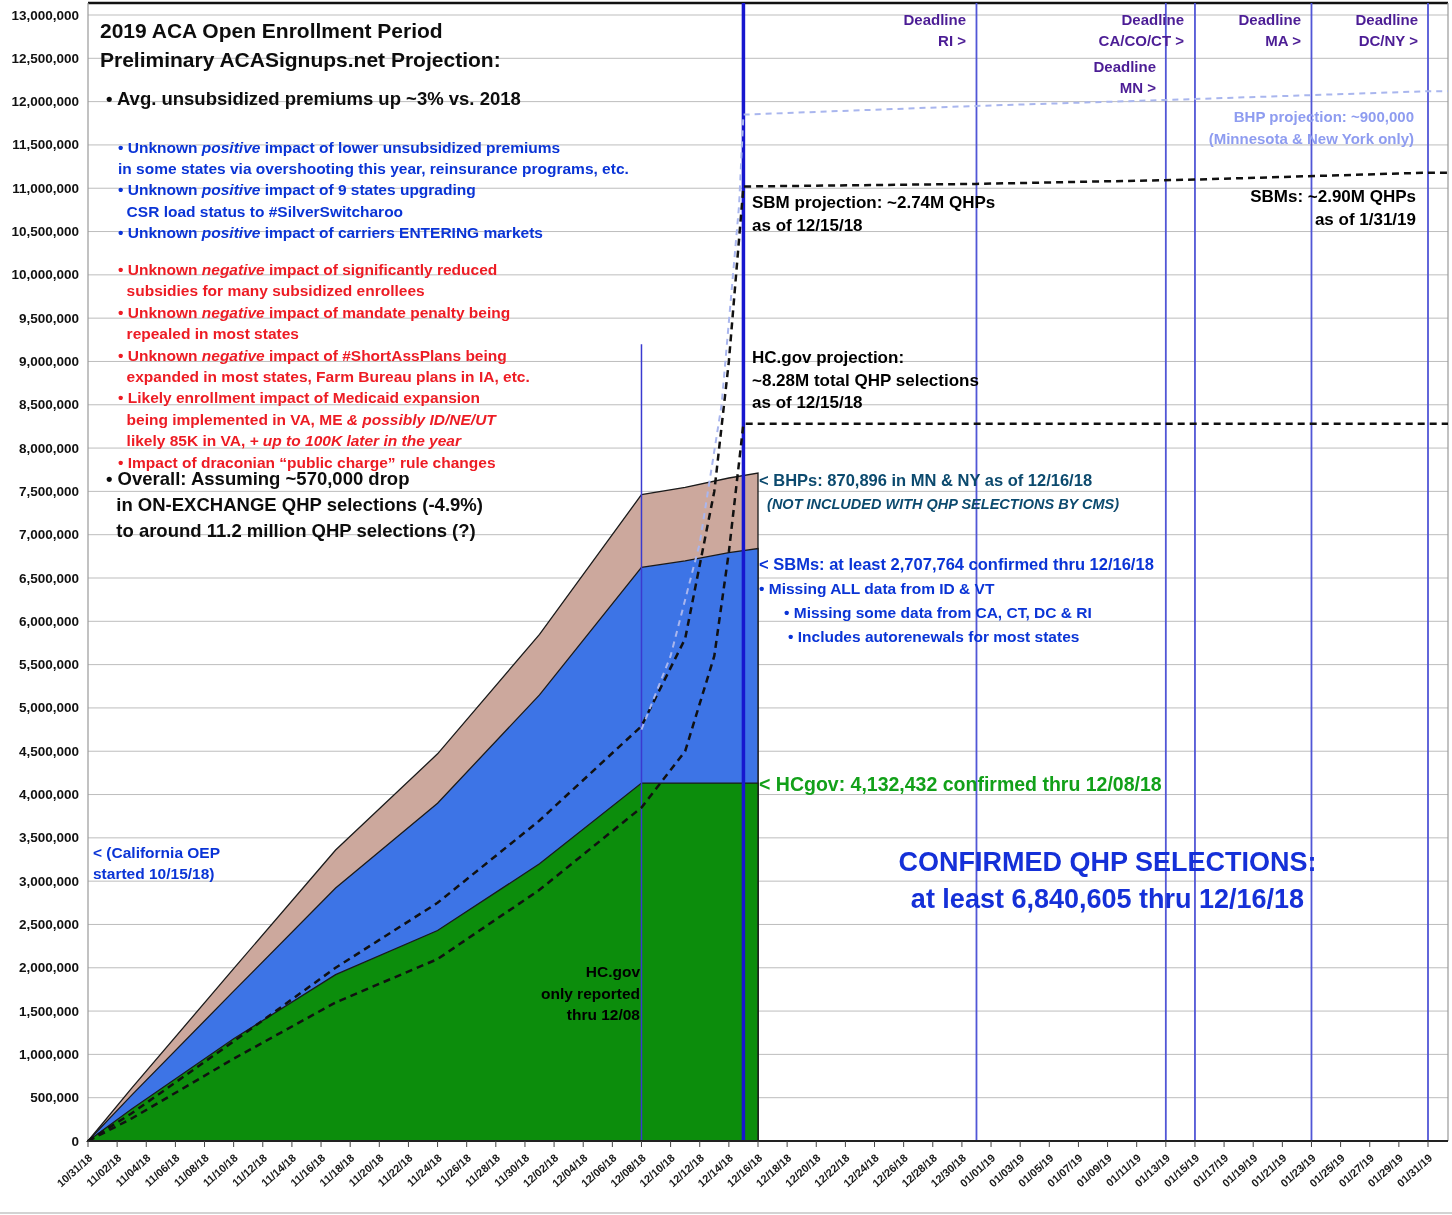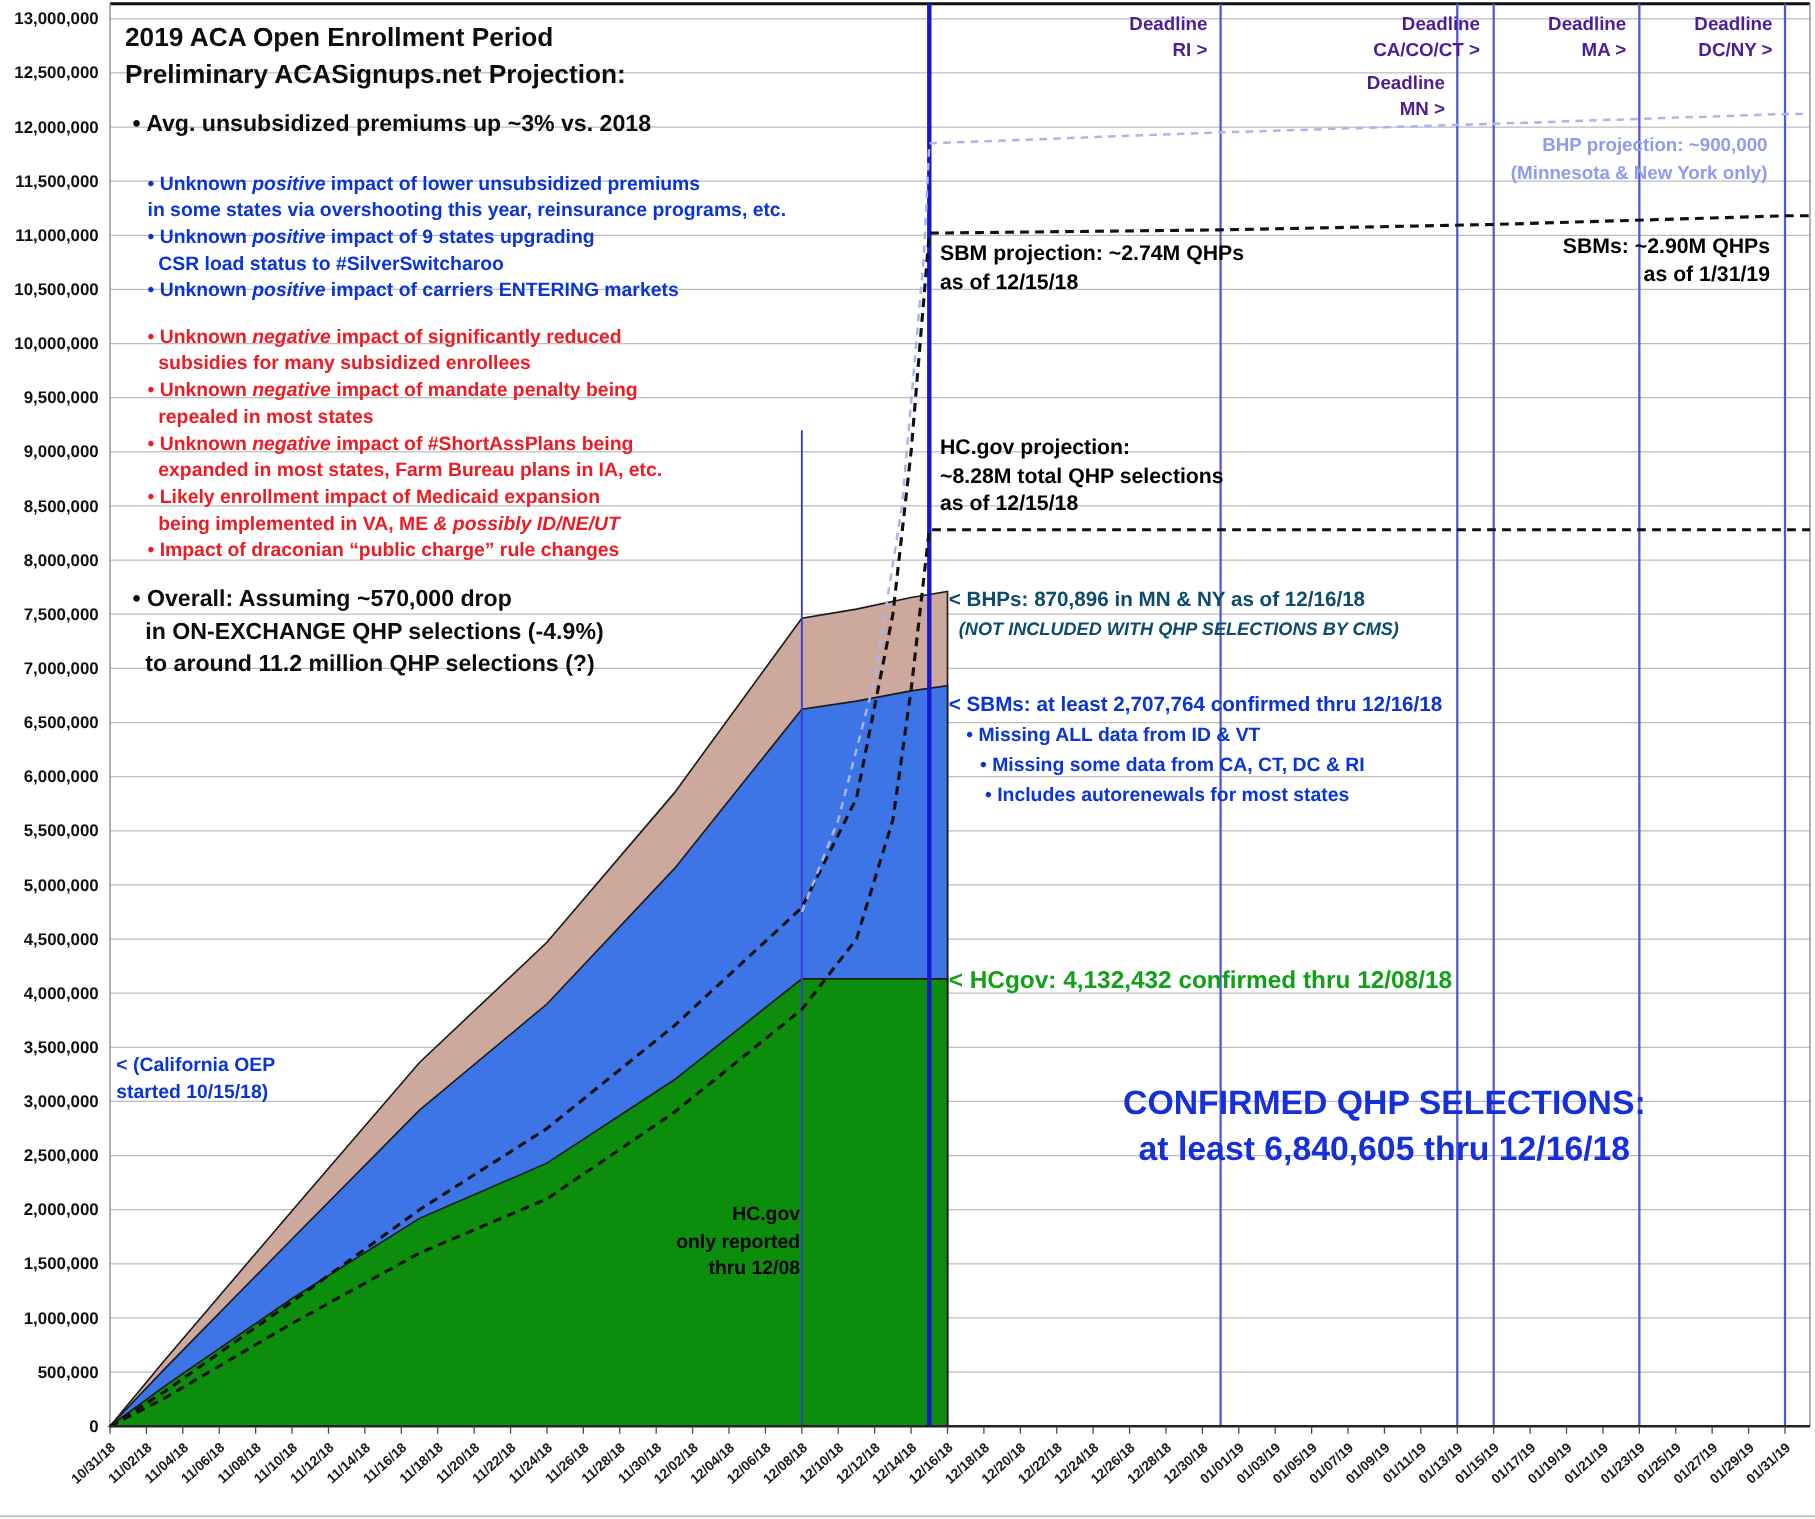--- a/index.html
+++ b/index.html
@@ -18,21 +18,21 @@
   .bhpproj{right:38px;top:106px;text-align:right;font-size:15px;line-height:22px;color:#8e9cf0;}
   .sbmproj{left:752px;top:192px;font-size:17px;line-height:22.5px;color:#000000;}
   .sbmfin{right:36px;top:186px;text-align:right;font-size:17px;line-height:22.5px;color:#000000;}
   .hcproj{left:752px;top:347px;font-size:17px;line-height:22.5px;color:#000000;}
   .bhpnote{left:759px;top:469px;font-size:16.5px;line-height:23.5px;color:#0c4a6e;}
   .bhpnote .sub{font-size:14.5px;font-style:italic;}
   .sbmnote{left:759px;top:551px;font-size:16.5px;color:#0a34d6;}
   .sbmnote .blt{font-size:15.5px;line-height:24px;}
   .sbmnote .first{line-height:26px;}
   .hcnote{left:759px;top:773px;font-size:19.5px;color:#12a019;}
-  .conf{left:770px;top:844px;width:675px;text-align:center;font-size:27px;line-height:37px;color:#1530d8;margin-top:20px;}
+  .conf{left:770px;top:844px;width:675px;text-align:center;font-size:27px;line-height:37px;color:#1530d8;}
   .hcrep{right:812px;top:961px;text-align:right;font-size:15.5px;line-height:21.5px;color:#000000;}
   .xlab{font-size:11px;font-weight:700;fill:#1a1a1a;}
   .ylab{font-size:13.5px;font-weight:700;fill:#111111;}
 </style>
 </head>
 <body>
 
 <div id="stage">
 
   <svg id="chart" width="1452" height="1215" viewBox="0 0 1452 1215">
@@ -236,20 +236,21 @@
 
   <div class="ann neg">
     <div><span>• Unknown </span><span style="font-style: italic;">negative</span><span> impact of significantly reduced</span></div>
     <div><span>&nbsp;&nbsp;subsidies for many subsidized enrollees</span></div>
     <div><span>• Unknown </span><span style="font-style: italic;">negative</span><span> impact of mandate penalty being</span></div>
     <div><span>&nbsp;&nbsp;repealed in most states</span></div>
     <div><span>• Unknown </span><span style="font-style: italic;">negative</span><span> impact of #ShortAssPlans being</span></div>
     <div><span>&nbsp;&nbsp;expanded in most states, Farm Bureau plans in IA, etc.</span></div>
     <div><span>• Likely enrollment impact of Medicaid expansion</span></div>
     <div><span>&nbsp;&nbsp;being implemented in VA, ME </span><span style="font-style: italic;">&amp; possibly ID/NE/UT</span></div>
+    <div><span>&nbsp;&nbsp;likely 85K in VA, </span><span style="font-style: italic;">+ up to 100K later in the year</span></div>
     <div><span>• Impact of draconian “public charge” rule changes</span></div>
   </div>
 
   <div class="ann ovr">
     <div>• Overall: Assuming ~570,000 drop</div>
     <div>&nbsp;&nbsp;in ON-EXCHANGE QHP selections (-4.9%)</div>
     <div>&nbsp;&nbsp;to around 11.2 million QHP selections (?)</div>
   </div>
 
   <div class="ann cal">
@@ -299,21 +300,21 @@
     <div>as of 12/15/18</div>
   </div>
 
   <div class="ann bhpnote">
     <div>&lt; BHPs: 870,896 in MN &amp; NY as of 12/16/18</div>
     <div class="sub">&nbsp;&nbsp;(NOT INCLUDED WITH QHP SELECTIONS BY CMS)</div>
   </div>
 
   <div class="ann sbmnote">
     <div class="first">&lt; SBMs: at least 2,707,764 confirmed thru 12/16/18</div>
-    <div class="blt" style="margin-left:14px;">• Missing ALL data from ID &amp; VT</div>
+    <div class="blt" style="">• Missing ALL data from ID &amp; VT</div>
     <div class="blt" style="margin-left:25px;">• Missing some data from CA, CT, DC &amp; RI</div>
     <div class="blt" style="margin-left:29px;">• Includes autorenewals for most states</div>
   </div>
 
   <div class="ann hcnote">&lt; HCgov: 4,132,432 confirmed thru 12/08/18</div>
 
   <div class="ann conf">
     <div>CONFIRMED QHP SELECTIONS:</div>
     <div>at least 6,840,605 thru 12/16/18</div>
   </div>

